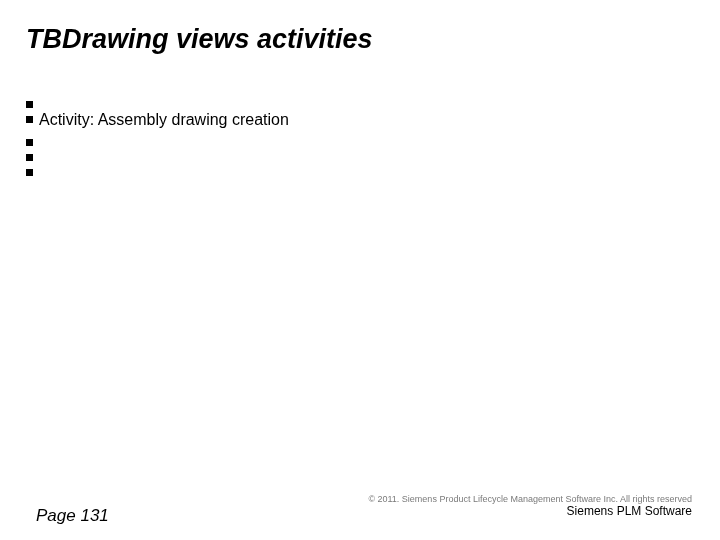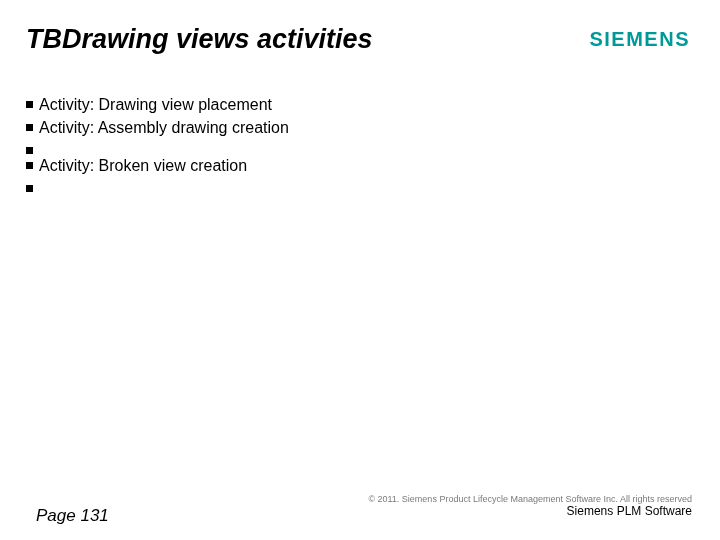--- a/index.html
+++ b/index.html
@@ -95,41 +95,38 @@
     font-size: 12px;
     color: #000000;
     font-weight: 400;
   }
 </style>
 </head>
 <body>
 
 <div class="slide">
 
-  <div class="logo">SIEMENS</div>
 
   <div class="slide-title">TBDrawing views activities</div>
 
   <div class="hr"></div>
 
   <div class="content">
     <div class="bullet-row">
       <div class="bullet-mark"></div>
-      <div class="bullet-text">Activity: Drawing view placement</div>
     </div>
     <div class="bullet-row">
       <div class="bullet-mark"></div>
       <div class="bullet-text">Activity: Assembly drawing creation</div>
     </div>
     <div class="bullet-row">
       <div class="bullet-mark"></div>
     </div>
     <div class="bullet-row">
       <div class="bullet-mark"></div>
-      <div class="bullet-text">Activity: Broken view creation</div>
     </div>
     <div class="bullet-row">
       <div class="bullet-mark"></div>
     </div>
   </div>
 
   <div class="copyright">© 2011. Siemens Product Lifecycle Management Software Inc. All rights reserved</div>
   <div class="page-number">Page 131</div>
   <div class="plm">Siemens PLM Software</div>
 

